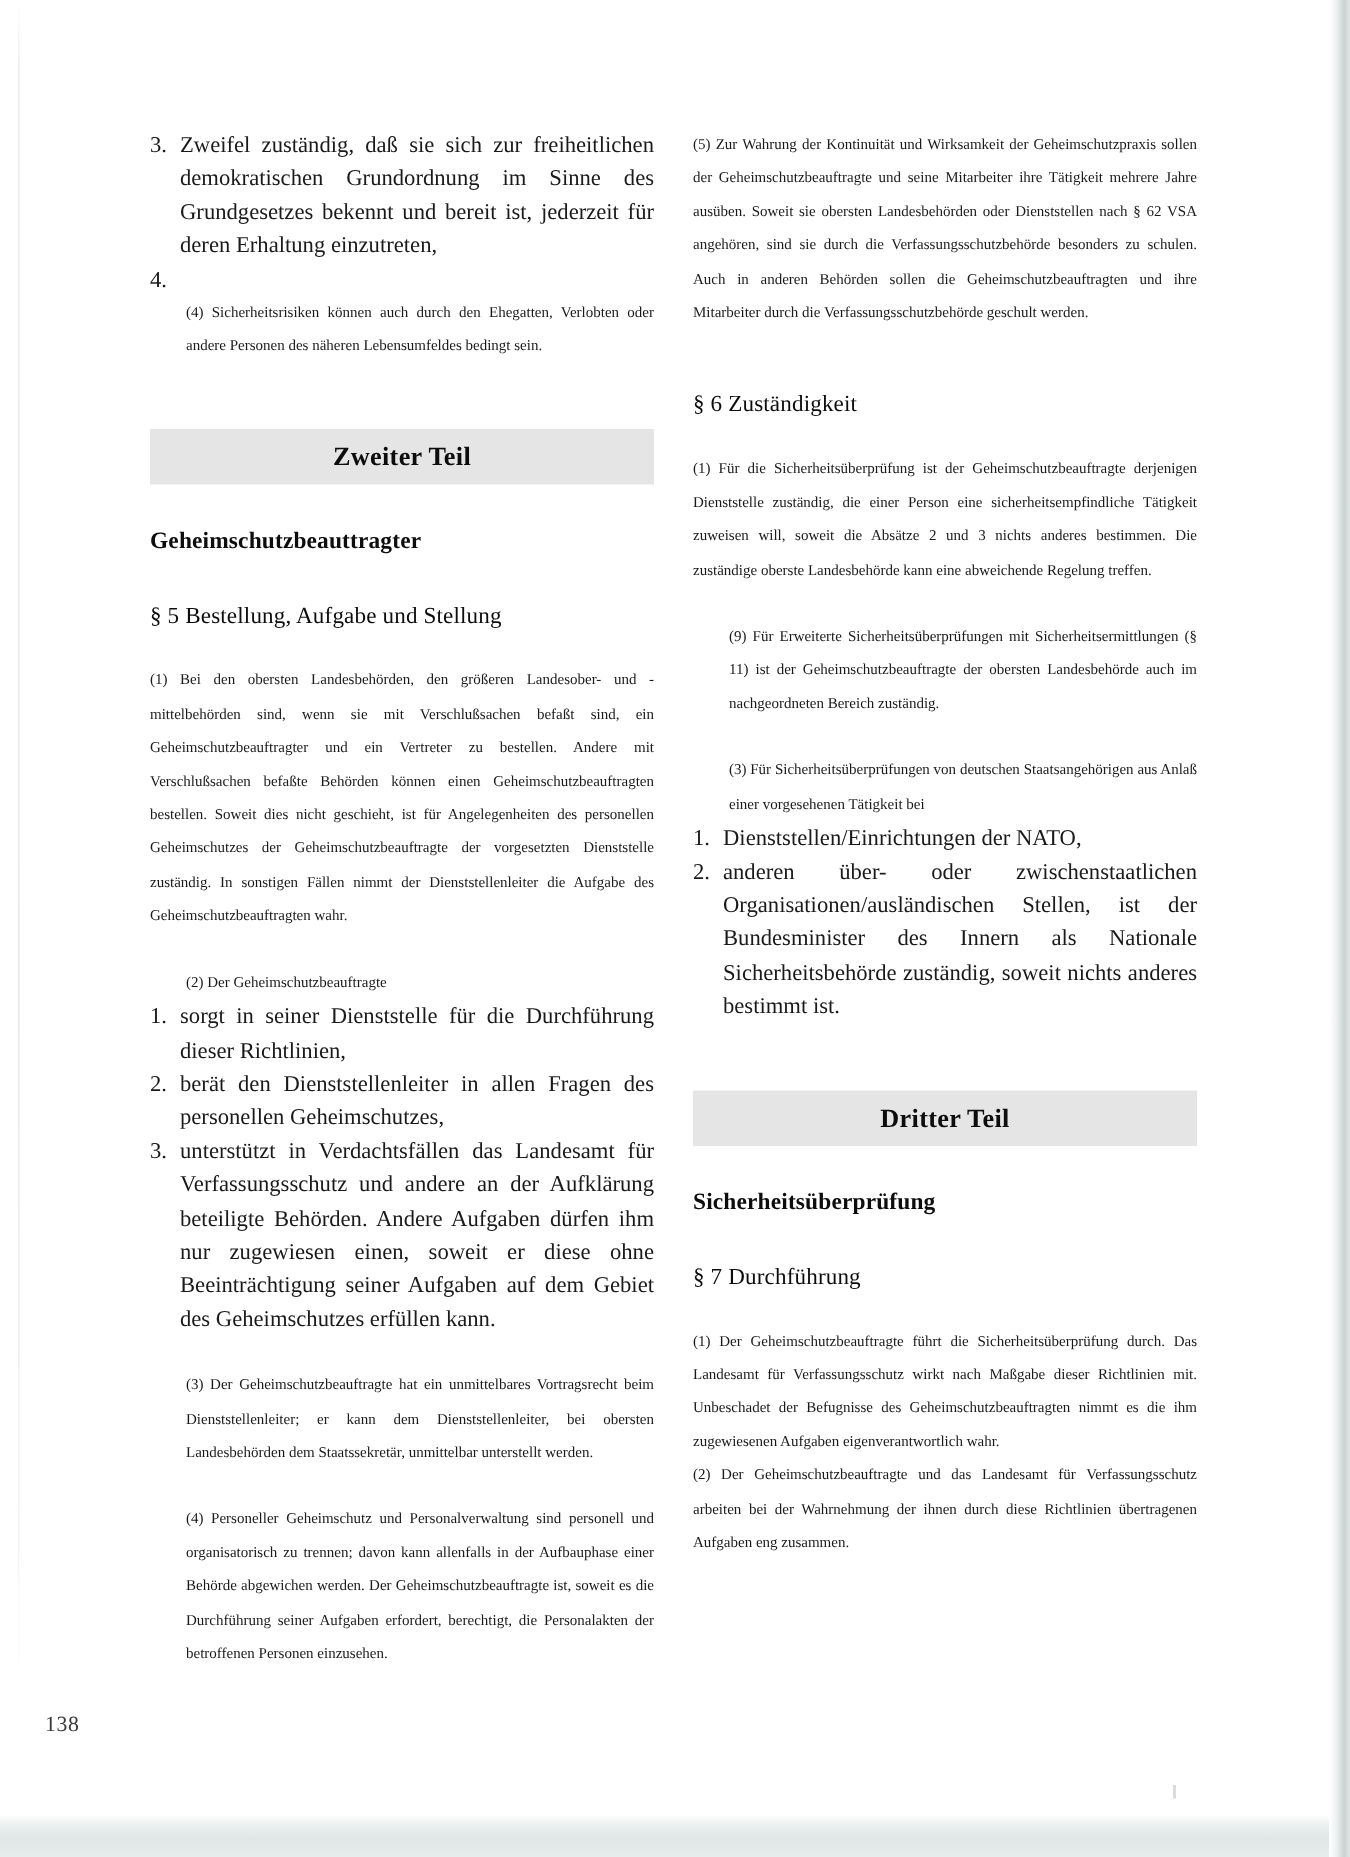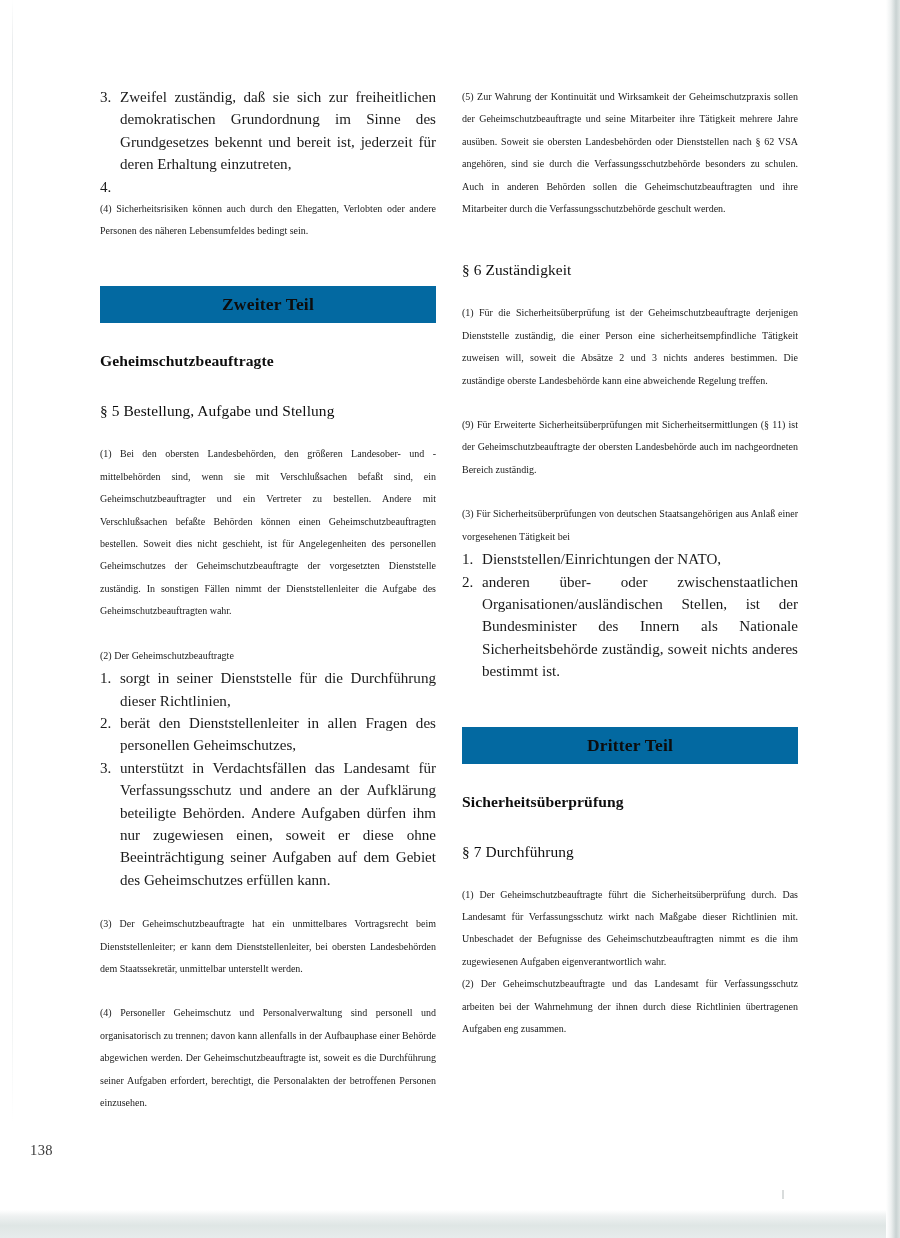--- a/index.html
+++ b/index.html
@@ -75,21 +75,21 @@
   }
 
   .para {
     font-size: 10px;
     line-height: 22.4px;
     text-align: justify;
     text-justify: inter-word;
     hyphens: none;
     margin-bottom: 0;
   }
-  .gap-para { margin-top: 22px; }
+  .gap-para { margin-top: 22px; margin-left: 24px; }
   .tight-para { margin-top: 0; }
 
   
   .numlist {
     font-size: 15.1px;
     line-height: 22.4px;
     padding: 0;
     list-style: none;
   }
   .numlist li {
@@ -99,21 +99,21 @@
   }
   .numlist li .marker {
     position: absolute;
     left: 0;
     top: 0;
   }
 
   
   .banner {
     height: 37px;
-    background: #0369a1;
+    background: #e5e5e5;
     text-align: center;
     font-weight: bold;
     font-size: 17.5px;
     line-height: 37px;
     letter-spacing: 0.2px;
     color: #0d0d0d;
   }
 
   .sub-title {
     font-weight: bold;
@@ -176,21 +176,21 @@
           <span class="marker">4.</span>
         </li>
       </ul>
 
       <p class="para gap-para">(4) Sicherheitsrisiken können auch durch den Ehegatten, Verlobten oder andere Personen des näheren Lebensumfeldes bedingt sein.</p>
 
       <div class="sp-44"></div>
       <div class="banner">Zweiter Teil</div>
 
       <div class="sp-28"></div>
-      <div class="sub-title">Geheimschutzbeauftragte</div>
+      <div class="sub-title">Geheimschutzbeauttragter</div>
 
       <div class="sp-30"></div>
       <div class="sec-title">§ 5  Bestellung, Aufgabe und Stellung</div>
 
       <div class="sp-22"></div>
       <p class="para">(1) Bei den obersten Landesbehörden, den größeren Landesober- und -mittelbehörden sind, wenn sie mit Verschlußsachen befaßt sind, ein Geheimschutzbeauftragter und ein Vertreter zu bestellen. Andere mit Verschlußsachen befaßte Behörden können einen Geheimschutzbeauftragten bestellen. Soweit dies nicht geschieht, ist für Angelegenheiten des personellen Geheimschutzes der Geheimschutzbeauftragte der vorgesetzten Dienststelle zuständig. In sonstigen Fällen nimmt der Dienststellenleiter die Aufgabe des Geheimschutzbeauftragten wahr.</p>
 
       <p class="para gap-para">(2) Der Geheimschutzbeauftragte</p>
       <ul class="numlist">
         <li>

